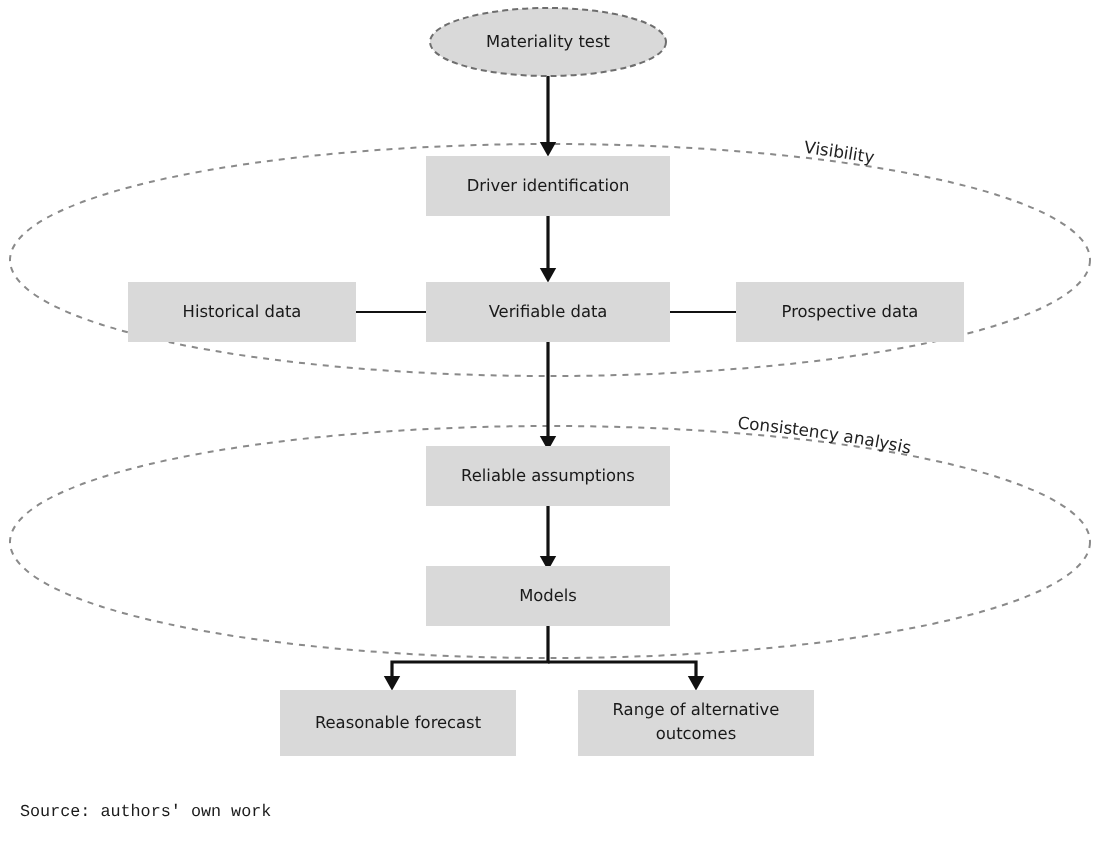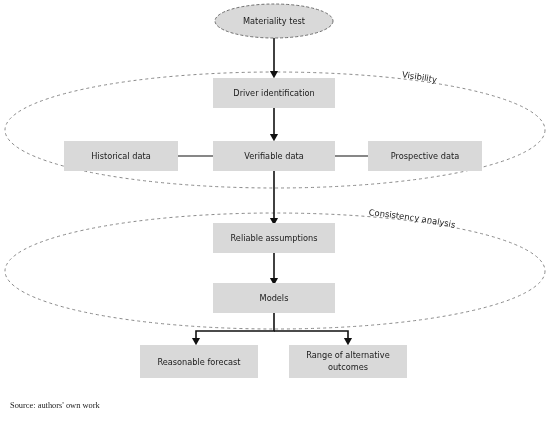--- a/index.html
+++ b/index.html
@@ -58,21 +58,21 @@
   }
   .connector-plain {
     stroke: #111111;
     stroke-width: 1.1;
     fill: none;
   }
   .source-note {
     position: absolute;
     left: 10px;
     top: 401px;
-    font-family: Liberation Serif, serif;
+    font-family: Liberation Mono, monospace;
     font-size: 8.4px;
     color: #1a1a1a;
     white-space: nowrap;
     text-align: right;
   }
 </style>
 </head>
 <body>
 
 <div id="diagram-root">

